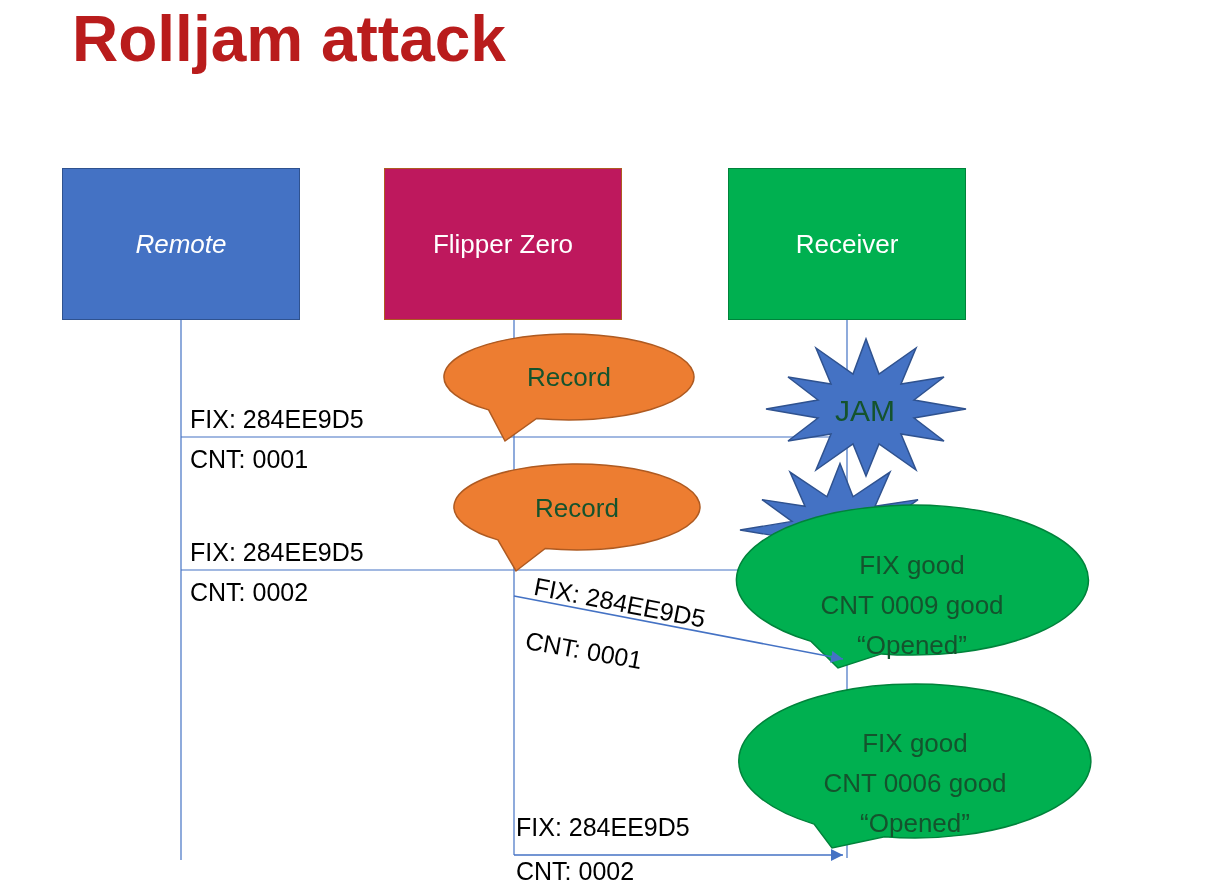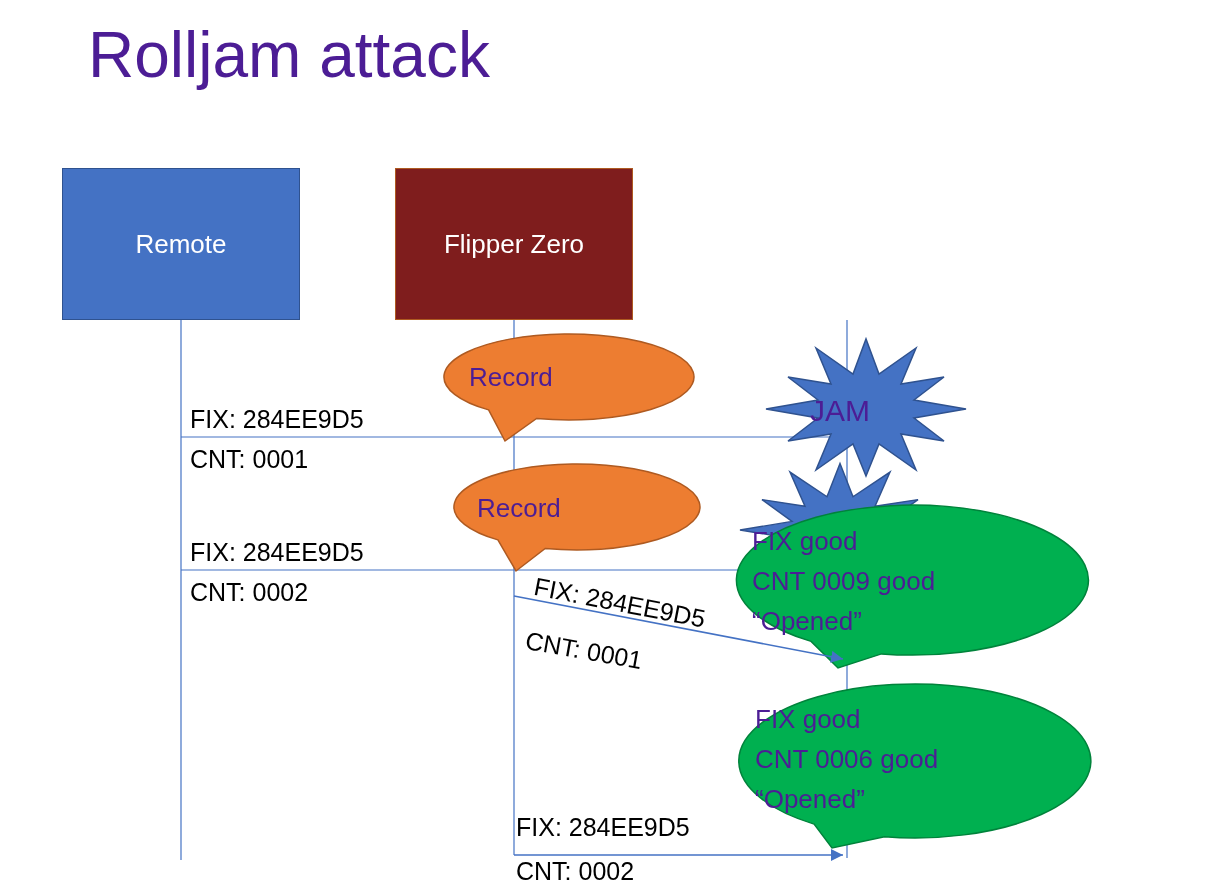--- a/index.html
+++ b/index.html
@@ -8,64 +8,65 @@
     width: 1231px;
     height: 892px;
     background: #ffffff;
     overflow: hidden;
     font-family: "Liberation Sans", sans-serif;
   }
   .title {
     position: absolute;
     left: 72px;
     top: 2px;
-    margin: 16px;
+    margin: 0;
     font-size: 64px;
-    font-weight: 400;
-    color: #4c1d95;
+    font-weight: 700;
+    color: #b91c1c;
     white-space: nowrap;
   }
   .diagram-svg { position: absolute; left: 0; top: 0; }
 
   .actor {
     position: absolute;
     top: 168px;
     width: 238px;
     height: 152px;
     display: flex;
     align-items: center;
     justify-content: center;
     color: #ffffff;
     font-size: 26px;
     box-sizing: border-box;
     border: 1.5px solid;
   }
-  .actor.remote   { left: 62px;  background: #4472C4; border-color: #2F528F; }
-  .actor.flipper  { left: 395px; background: #7f1d1d; border-color: #AE5A21; justify-content: center; }
+  .actor.remote   { left: 62px;  background: #4472C4; border-color: #2F528F; font-style: italic; }
+  .actor.flipper  { left: 384px; background: #be185d; border-color: #AE5A21; justify-content: center; }
   .actor.receiver { left: 728px; background: #00B050; border-color: #00833B; }
 
   .lbl {
     position: absolute;
     font-size: 25px;
     color: #000000;
     white-space: nowrap;
     line-height: 1.1;
   }
   .lbl.rot1 { transform: rotate(11deg); transform-origin: left top; }
   .lbl.rot2 { transform: rotate(10deg); transform-origin: left top; }
 
   .bubble-text {
     position: absolute;
-    color: #4c1d95;
+    color: #14532d;
+    text-align: center;
     white-space: nowrap;
   }
   .record1 { left: 469px; top: 362px; width: 200px; font-size: 26px; }
   .record2 { left: 477px; top: 493px; width: 200px; font-size: 26px; }
   .jam     { left: 810px; top: 394px; width: 110px; font-size: 30px; }
-  .result  { width: 320px; font-size: 26px; line-height: 40px; }
+  .result  { width: 320px; font-size: 26px; line-height: 40px; margin-top: 24px; }
   .result1 { left: 752px; top: 521px; }
   .result2 { left: 755px; top: 699px; }
 </style>
 </head>
 <body>
 
 <div class="canvas">
 
   <h1 class="title">Rolljam attack</h1>
 
@@ -98,20 +99,23 @@
     <line x1="514" y1="596" x2="843" y2="659" stroke="#4472C4" stroke-width="1.5" marker-end="url(#arrow)"></line>
     <line x1="514" y1="855" x2="843" y2="855" stroke="#4472C4" stroke-width="1.5" marker-end="url(#arrow)"></line>
   </svg>
 
   <div class="actor remote">
     <span>Remote</span>
   </div>
   <div class="actor flipper">
     <span>Flipper Zero</span>
   </div>
+  <div class="actor receiver">
+    <span>Receiver</span>
+  </div>
 
   <div class="lbl" style="left:190px; top:406px;">FIX: 284EE9D5</div>
   <div class="lbl" style="left:190px; top:446px;">CNT: 0001</div>
 
   <div class="lbl" style="left:190px; top:539px;">FIX: 284EE9D5</div>
   <div class="lbl" style="left:190px; top:579px;">CNT: 0002</div>
 
   <div class="lbl rot1" style="left:537px; top:573px;">FIX: 284EE9D5</div>
   <div class="lbl rot2" style="left:528px; top:627px;">CNT: 0001</div>
 

